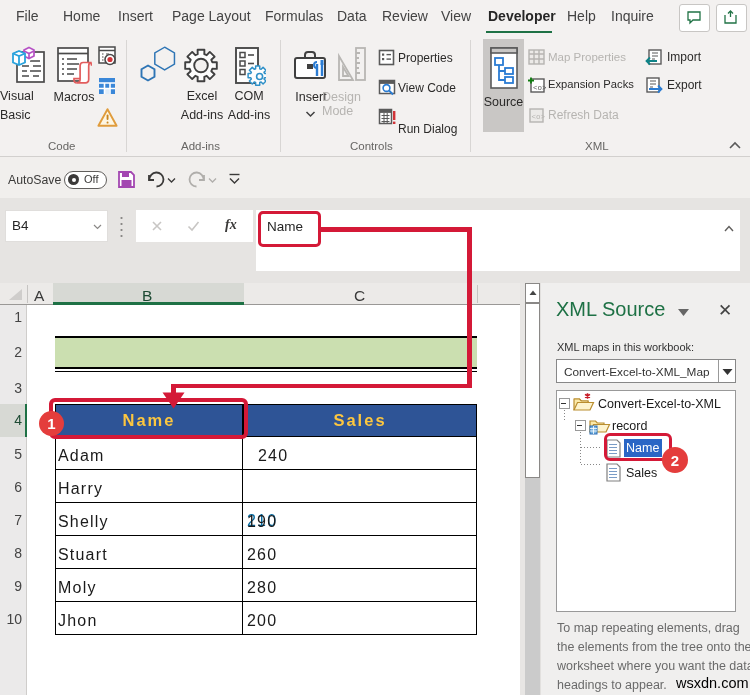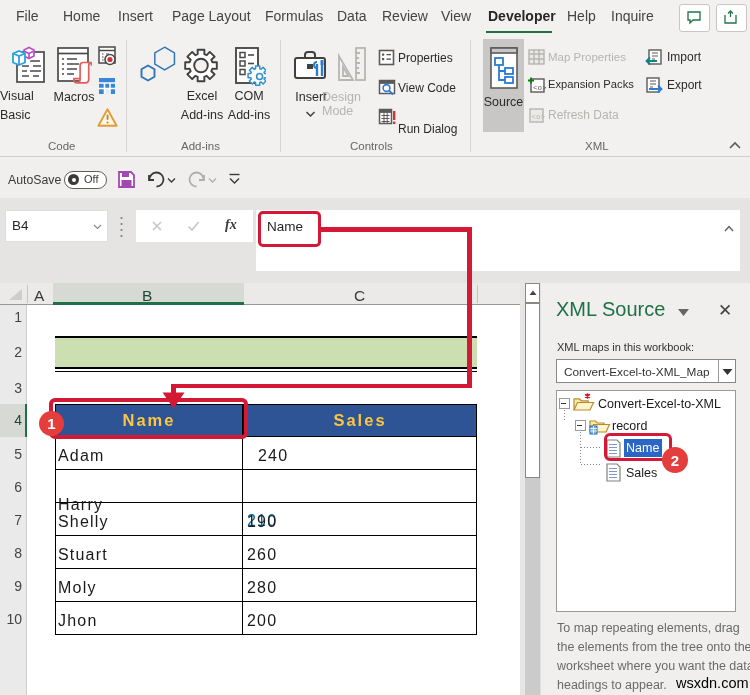--- a/index.html
+++ b/index.html
@@ -323,21 +323,21 @@
 <div class="abs" style="left:55px;top:503px;width:188px;height:33px;border:1px solid #000;border-top:none;box-sizing:border-box;"></div>
 <div class="abs" style="left:243px;top:503px;width:234px;height:33px;border:1px solid #000;border-top:none;border-left:none;box-sizing:border-box;"></div>
 <div class="abs" style="left:55px;top:536px;width:188px;height:33px;border:1px solid #000;border-top:none;box-sizing:border-box;"></div>
 <div class="abs" style="left:243px;top:536px;width:234px;height:33px;border:1px solid #000;border-top:none;border-left:none;box-sizing:border-box;"></div>
 <div class="abs" style="left:55px;top:569px;width:188px;height:33px;border:1px solid #000;border-top:none;box-sizing:border-box;"></div>
 <div class="abs" style="left:243px;top:569px;width:234px;height:33px;border:1px solid #000;border-top:none;border-left:none;box-sizing:border-box;"></div>
 <div class="abs" style="left:55px;top:602px;width:188px;height:33px;border:1px solid #000;border-top:none;box-sizing:border-box;"></div>
 <div class="abs" style="left:243px;top:602px;width:234px;height:33px;border:1px solid #000;border-top:none;border-left:none;box-sizing:border-box;"></div>
 <div class="abs" style="left:58px;top:447px;font-size:16px;letter-spacing:1.2px;color:#1a1a1a;">Adam</div>
 <div class="abs" style="left:258px;top:447px;font-size:16px;letter-spacing:1.2px;color:#1a1a1a;">240</div>
-<div class="abs" style="left:58px;top:496px;font-size:16px;letter-spacing:1.2px;color:#1a1a1a;">Harry</div>
+<div class="abs" style="left:58px;top:480px;font-size:16px;letter-spacing:1.2px;color:#1a1a1a;">Harry</div>
 <div class="abs" style="left:247px;top:472px;font-size:16px;letter-spacing:1.2px;color:#0369a1;margin-top:40px;">210</div>
 <div class="abs" style="left:58px;top:513px;font-size:16px;letter-spacing:1.2px;color:#1a1a1a;">Shelly</div>
 <div class="abs" style="left:247px;top:513px;font-size:16px;letter-spacing:1.2px;color:#1a1a1a;">190</div>
 <div class="abs" style="left:58px;top:546px;font-size:16px;letter-spacing:1.2px;color:#1a1a1a;">Stuart</div>
 <div class="abs" style="left:247px;top:546px;font-size:16px;letter-spacing:1.2px;color:#1a1a1a;">260</div>
 <div class="abs" style="left:58px;top:579px;font-size:16px;letter-spacing:1.2px;color:#1a1a1a;">Moly</div>
 <div class="abs" style="left:247px;top:579px;font-size:16px;letter-spacing:1.2px;color:#1a1a1a;">280</div>
 <div class="abs" style="left:58px;top:612px;font-size:16px;letter-spacing:1.2px;color:#1a1a1a;">Jhon</div>
 <div class="abs" style="left:247px;top:612px;font-size:16px;letter-spacing:1.2px;color:#1a1a1a;">200</div>
 

